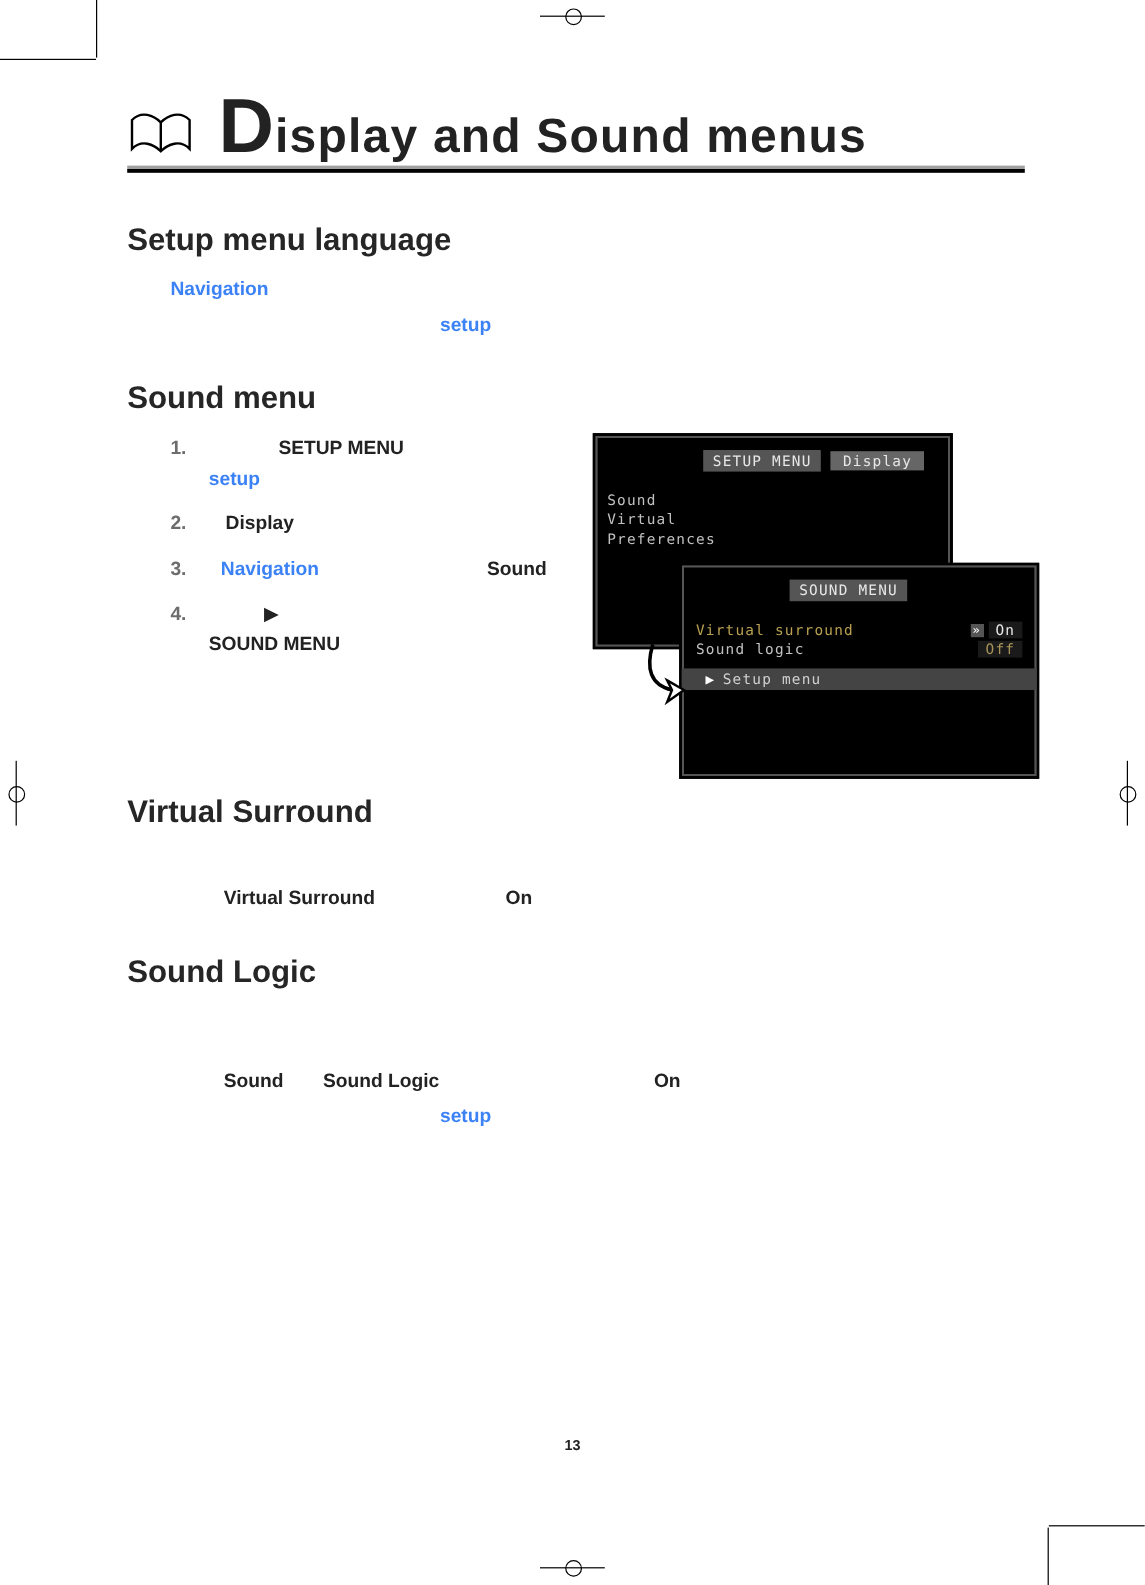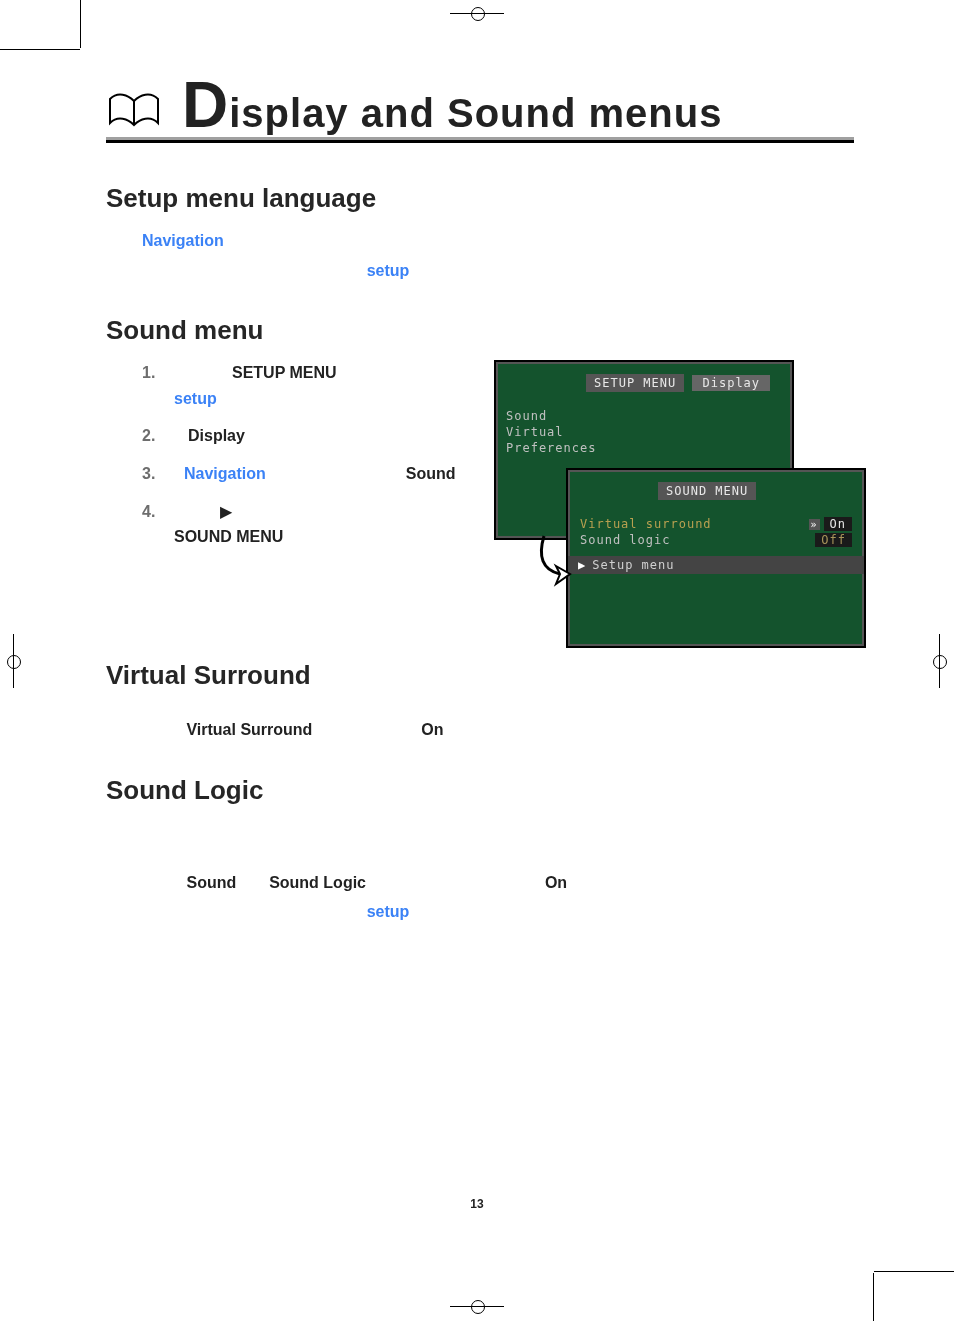--- a/index.html
+++ b/index.html
@@ -83,41 +83,41 @@
 
   .ol { list-style:none; padding-left:0; }
   .ol li { display:flex; gap:14px; margin-bottom:12px; font-size:16px; }
   .ol .num { font-weight:900; color:#6d6d6d; min-width:18px; }
   .tri { display:inline-block; }
 
   
   .tv-group { position: relative; height: 300px; }
   .tv1, .tv2 {
     position: absolute;
-    background: #14532d;
+    background: #000000;
     border: 2px solid #000;
     box-shadow: inset 0 0 0 2px #555;
     font-family: monospace;
     color: #c0c0c0;
     font-size: 12px;
     letter-spacing: 1px;
     padding: 12px 0 8px 0;
   }
   .tv1 { top: 0; left: 0; width: 300px; height: 180px; }
   .tv2 { top: 108px; left: 72px; width: 300px; height: 180px; }
   .tv-title { text-align:center; background:#555; display:inline-block; padding:2px 8px; color:#e8e8e8; margin-left: 90px; margin-bottom:16px; }
   .tv-item { padding: 1px 10px; }
   .tv-item.sel { background:#666; color:#e8e8e8; display:inline-block; }
   .tv-row { display:flex; justify-content:space-between; padding: 1px 12px; align-items:center; }
   .tv-row .lab { flex:1; }
   .tv-row .val { background:#1a1a1a; padding:0 6px; color:#a8945a;  }
   .tv-row.sel .lab { color:#b8a050; }
   .tv-row.sel .chev { color:#fff; }
   .tv-row .chev { background:#555; color:#fff; padding:0 2px; margin-right:4px; font-size:10px; }
-  .tv-setup { padding:2px 10px; margin-top: 8px; background:#444; color:#d0d0d0; }
+  .tv-setup { padding:2px 20px; margin-top: 8px; background:#444; color:#d0d0d0; }
   .tv-setup .tri-sm { color:#fff; margin-right:6px; }
   .arrow-swoosh { position:absolute; top:170px; left:42px; width:40px; height:60px; }
 
   .gap { height: 28px; }
 
   .pagenum {
     position: absolute;
     bottom: 30px; left: 0; right: 0;
     text-align: center;
     font-weight: 900;
@@ -216,21 +216,21 @@
             <path d="M8 6 C 2 26, 6 40, 24 44" fill="none" stroke="#000" stroke-width="3"></path>
             <path d="M20 36 L34 44 L20 54 L24 44 Z" fill="#fff" stroke="#000" stroke-width="2"></path>
           </svg>
         </span>
       </div>
     </div>
   </div>
 
   <div class="section-h">Virtual Surround</div>
   <div class="indent">
-    <div class="line" style="margin-top:26px;">
+    <div class="line" style="margin-top:44px;">
       <span style="display:inline-block; width:40px;"></span>
       <span class="bold">Virtual Surround</span>
       <span style="display:inline-block; width:100px;"></span>
       <span class="bold">On</span>
     </div>
   </div>
 
   <div class="gap"></div>
 
   <div class="section-h">Sound Logic</div>

